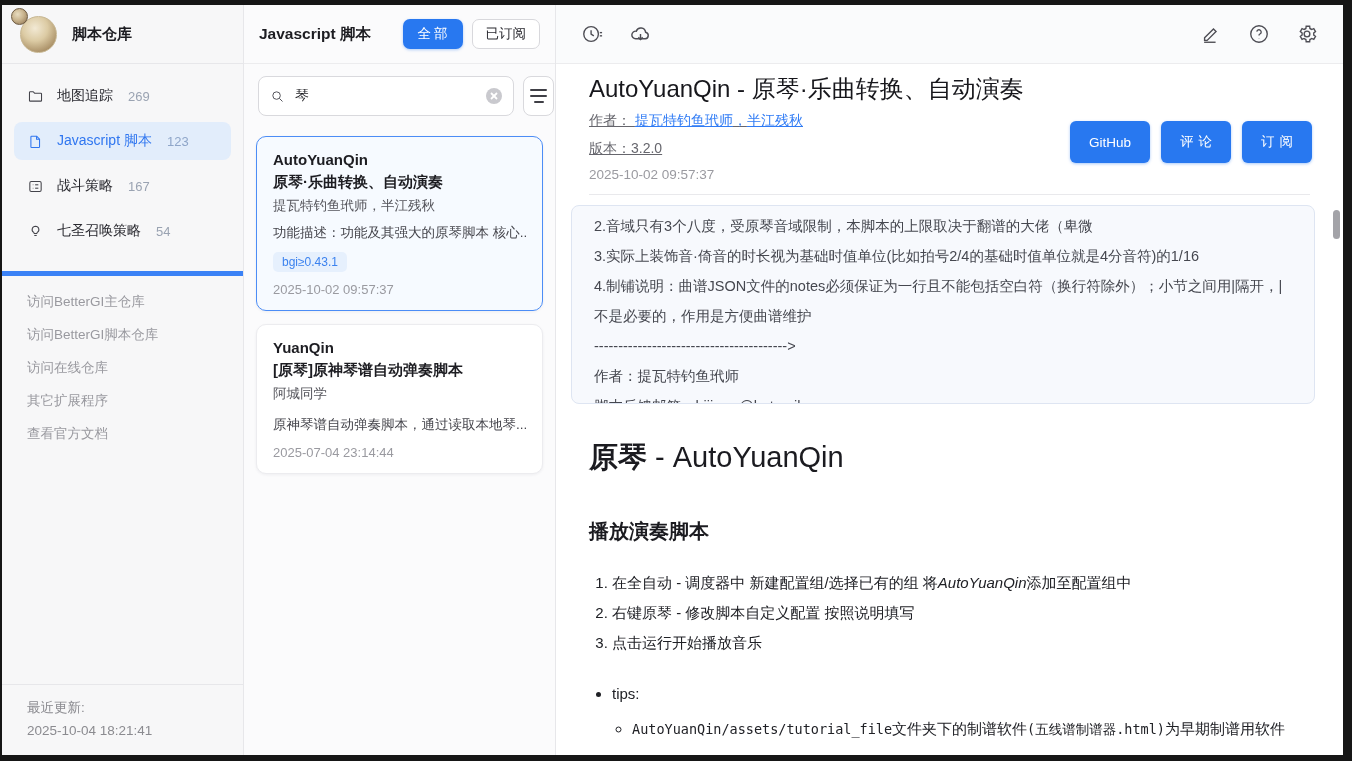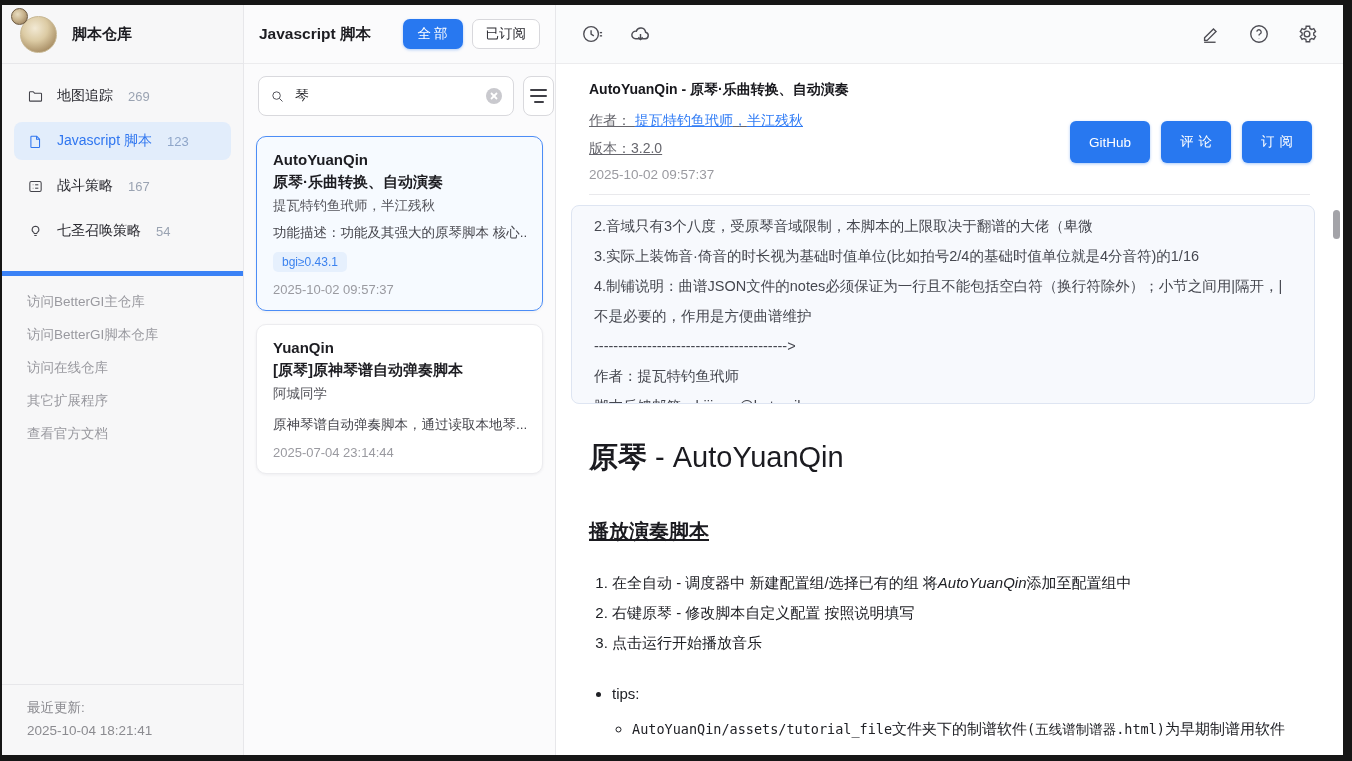--- a/index.html
+++ b/index.html
@@ -81,41 +81,41 @@
   .card-date { margin-top:10px; font-size:13px; color:#9a9aa0; }
 
   
   .detail-panel { flex:1; min-width:0; background:#fff; display:flex; flex-direction:column; position:relative; }
   .toolbar { height:59px; flex:0 0 auto; background:#fafbfc; border-bottom:1px solid #ececee; display:flex; align-items:center; padding:0 25px; gap:26px; }
   .tool-icon { background:none; border:none; padding:0; cursor:default; }
   .tool-icon svg { stroke:#4d4d54; stroke-width:1.5; fill:none; }
   .toolbar .spacer { flex:1; }
 
   .detail-head { position:relative; padding:12px 33px 0; flex:0 0 auto; }
-  .detail-title { font-size:14px; font-weight:700; color:#17171c; line-height:26px; }
+  .detail-title { font-size:24px; font-weight:400; color:#17171c; line-height:26px; }
   .meta-row { margin-top:8px; font-size:14px; color:#66666d; line-height:20px;text-decoration:underline; }
   .meta-row a { color:#2f7bf5; text-decoration:underline; cursor:default; }
   .meta-row .sep { color:#2f7bf5; text-decoration:none; }
   .meta-date { margin-top:9px; font-size:13.5px; color:#9a9aa0; }
   .head-buttons { position:absolute; right:31px; top:57px; display:flex; gap:11px; }
   .blue-btn { height:42px; background:#2878f0; color:#fff; border:none; border-radius:6px; font-size:13.5px; padding:0 19px; box-shadow:0 1px 3px rgba(40,120,240,.4); font-family:"Liberation Sans", sans-serif; cursor:default; }
   .blue-btn.cjk { letter-spacing:5px; padding:0 14px 0 19px;border-radius:6px; }
   .head-divider { border-bottom:1px solid #e9e9ec; margin-top:12px; }
 
   .info-box {
     margin:10px 28px 0 15px; height:199px; overflow:hidden;
     background:#f7f9fd; border:1px solid #dee5f2; border-radius:8px;
     padding:5px 22px 10px; font-size:14.5px; color:#45474f; line-height:30px;
   }
   .info-box p { margin:0; }
 
   .readme { padding:0 33px; flex:1; overflow:hidden; color:#202126; }
   .readme h1 { margin:35px 0 0; font-size:29px; line-height:36px; color:#1b1b20; font-weight:700; }
   .readme h1 .h1-rest { font-weight:400; }
-  .readme h2 { margin:43px 0 0; font-size:20px; font-weight:700; color:#1b1b20;text-decoration:underline; }
+  .readme h2 { margin:43px 0 0; font-size:20px; font-weight:700; color:#1b1b20; }
   .readme ol { margin:23px 0 0; padding-left:23px; font-size:15px; line-height:30px; }
   .readme ul { margin:23px 0 0; padding-left:23px; font-size:15px; line-height:26px; }
   .readme ul ul { margin:9px 0 0; padding-left:20px; list-style:circle; }
   .readme code { font-family:"DejaVu Sans Mono", monospace; font-size:13.5px; }
   .readme em { font-style:italic; }
   .readme li { margin:0; }
 
   .panel-scroll-thumb { position:absolute; right:3px; top:205px; width:7px; height:29px; border-radius:4px; background:#a3a3a8; cursor:default; }
 </style>
 </head>

